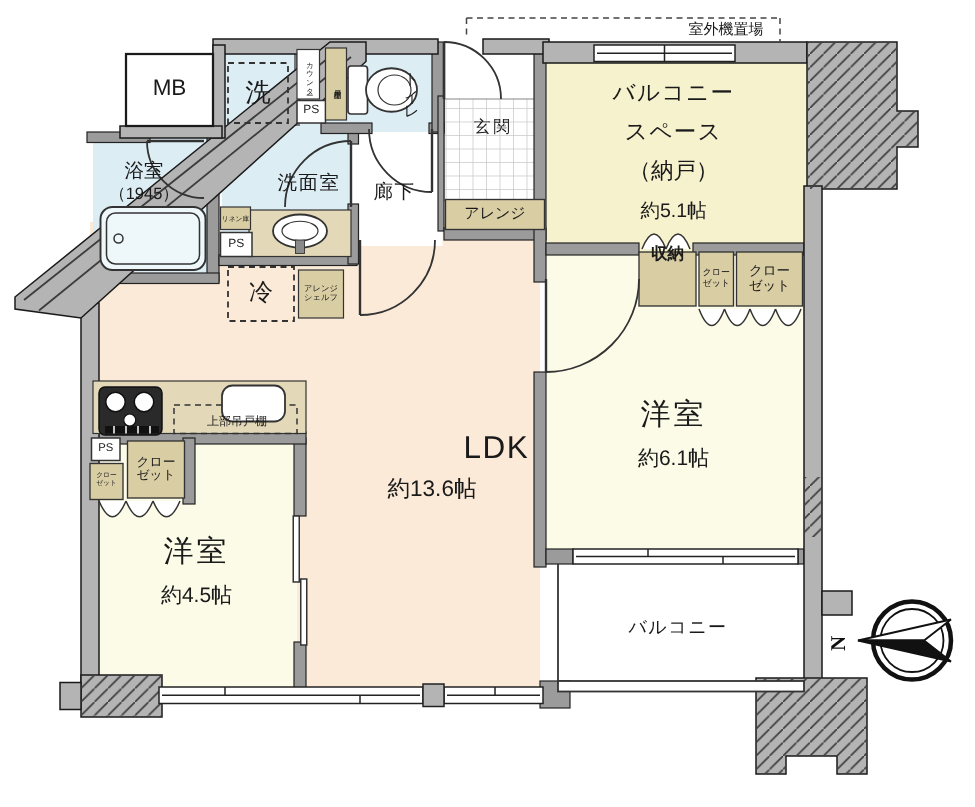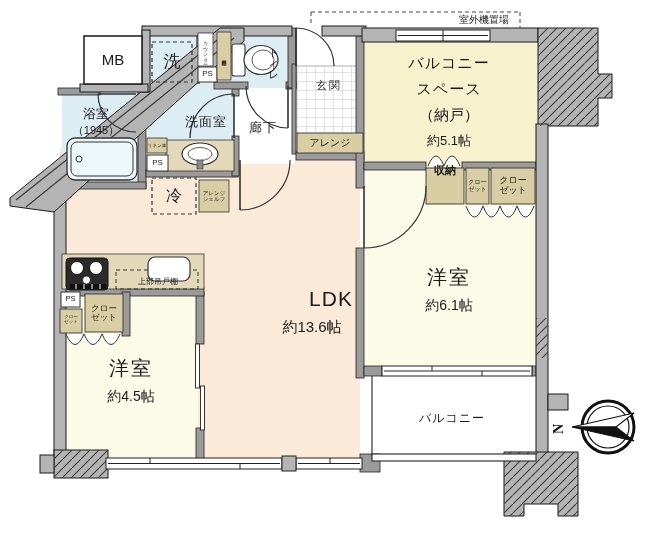--- a/index.html
+++ b/index.html
@@ -269,17 +269,17 @@
 </div>
 <div class="lbl stack" style="left:104px;top:313px;font-size:8.5px;">
   <div>クロー</div>
   <div>ゼット</div>
 </div>
 
 <div class="lbl ls2" style="left:131px;top:368px;font-size:20px;">洋室</div>
 <div class="lbl" style="left:131px;top:397px;font-size:14px;">約4.5帖</div>
 
 <div class="lbl ls1" style="left:288px;top:299px;font-size:21px;margin-left:43px;">LDK</div>
-<div class="lbl" style="left:288px;top:327px;font-size:15px;margin-left:24px;">約13.6帖</div>
+<div class="lbl" style="left:288px;top:327px;font-size:15px;">約13.6帖</div>
 
 <div class="lbl ls1" style="left:452px;top:419px;font-size:12px;">バルコニー</div>
 
 </div>
 
 </body></html>

